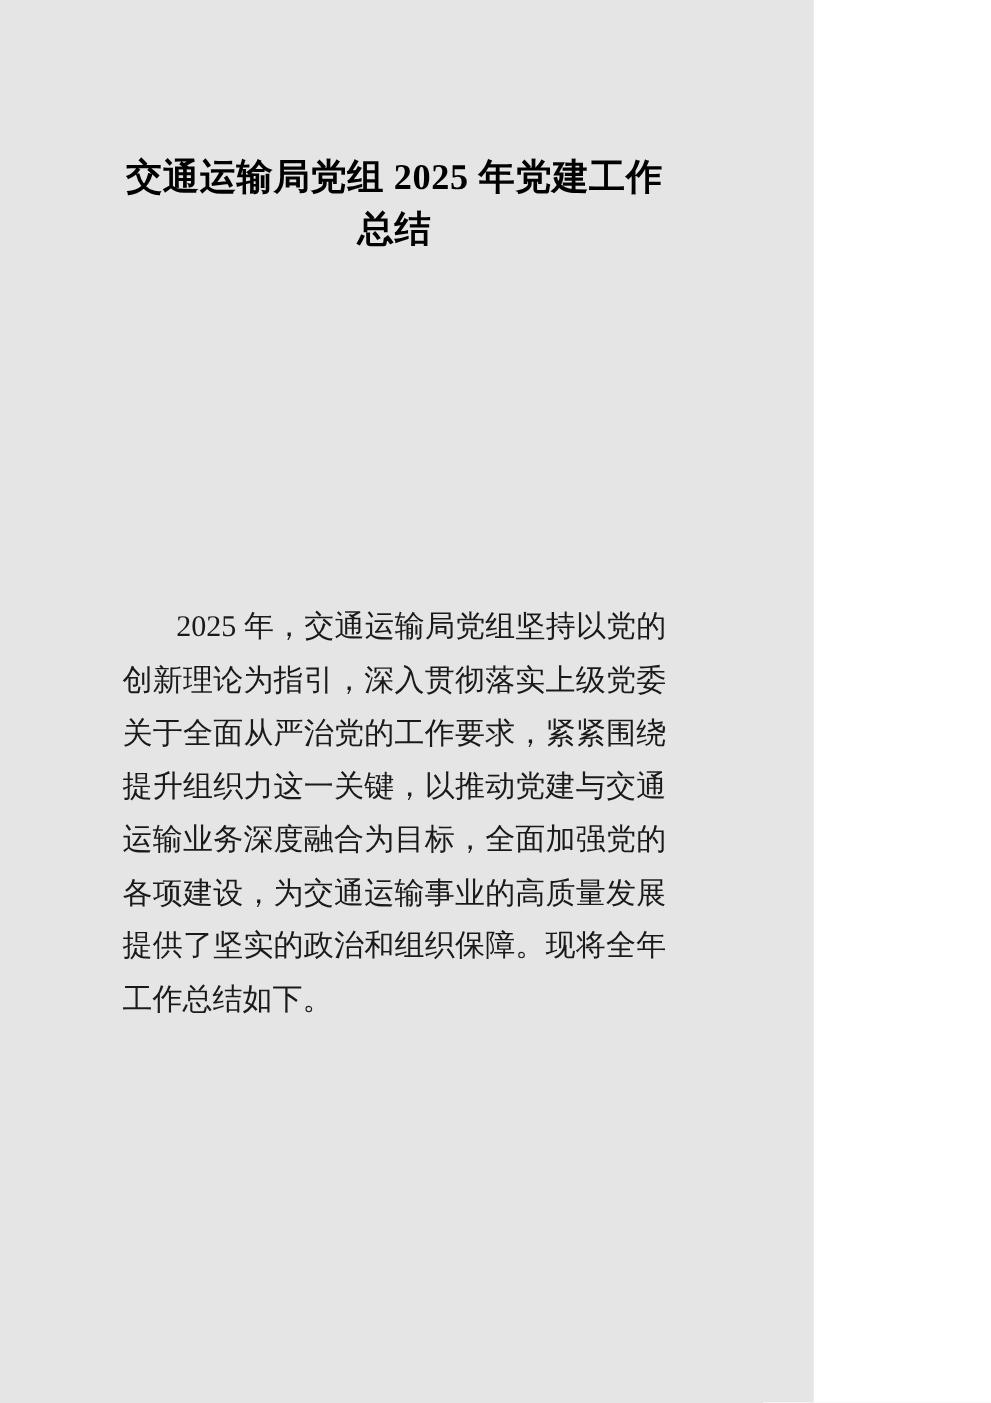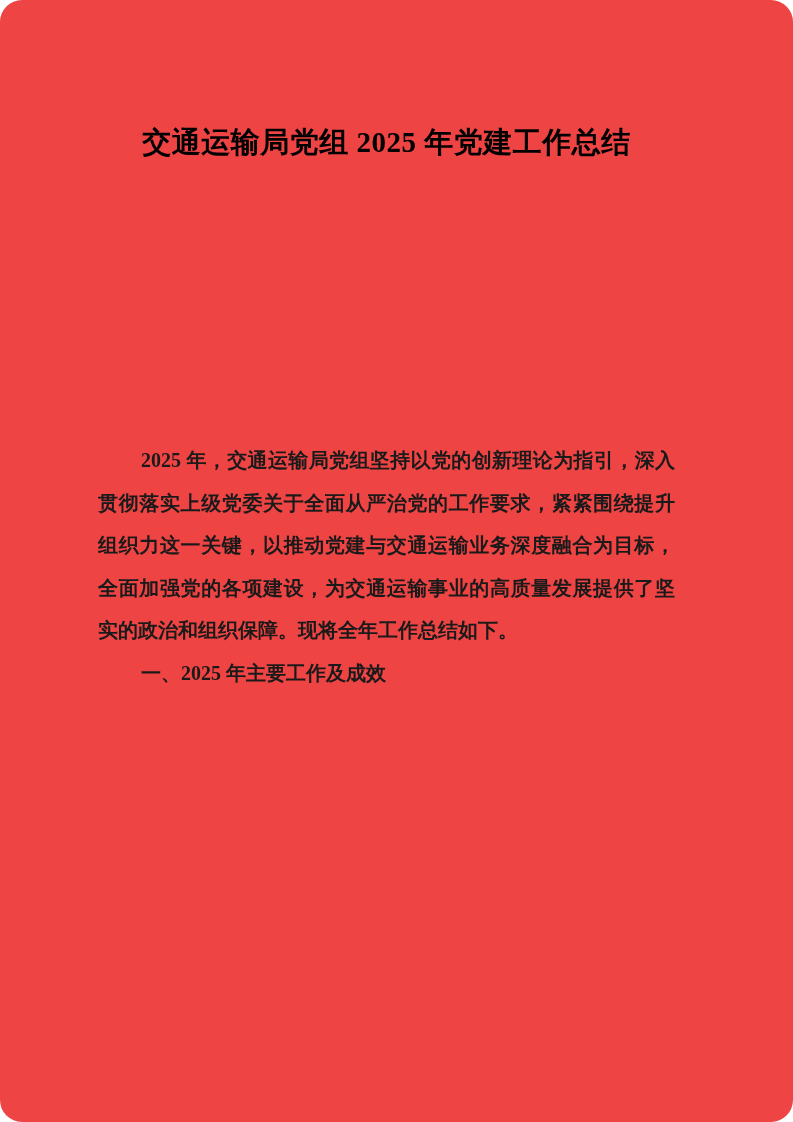--- a/index.html
+++ b/index.html
@@ -2,59 +2,57 @@
 <html><head>
 <meta charset="utf-8">
 <style>
   html, body {
     margin: 0;
     padding: 0;
     background: #ffffff;
   }
   .page {
     position: relative;
-    width: 793px;
+    width: 651px;
     height: 1122px;
-    background: #ef4444;
+    background: #e5e5e5;
     overflow: hidden;
     font-family: "Liberation Serif", "DejaVu Serif", serif;
     color: #000000;
-    border-radius: 22px;
   }
   .content {
     padding-left: 98px;
     padding-right: 118px;
   }
   .doc-title {
     margin: 0;
     padding-top: 121px;
     margin-bottom: 276px;
     font-size: 29px;
     line-height: 42px;
     font-weight: bold;
     text-align: center;
     letter-spacing: 0.5px;
     color: #000000;
   }
   .doc-para {
     margin: 0;
-    font-size: 20px;
+    font-size: 24px;
     line-height: 42.5px;
     text-align: justify;
     text-justify: inter-character;
     text-indent: 43px; 
     color: #1a1a1a;
-    font-weight: bold;
+    font-weight: normal;
   }
 </style>
 </head>
 <body>
 
 <div class="page">
   <div class="content">
     <h1 class="doc-title"><span>交通运输局党组 2025 年党建工作总结</span></h1>
 
     <p class="doc-para">2025 年，交通运输局党组坚持以党的创新理论为指引，深入贯彻落实上级党委关于全面从严治党的工作要求，紧紧围绕提升组织力这一关键，以推动党建与交通运输业务深度融合为目标，全面加强党的各项建设，为交通运输事业的高质量发展提供了坚实的政治和组织保障。现将全年工作总结如下。</p>
 
-    <p class="doc-para">一、2025 年主要工作及成效</p>
 
   </div>
 </div>
 
 </body></html>

